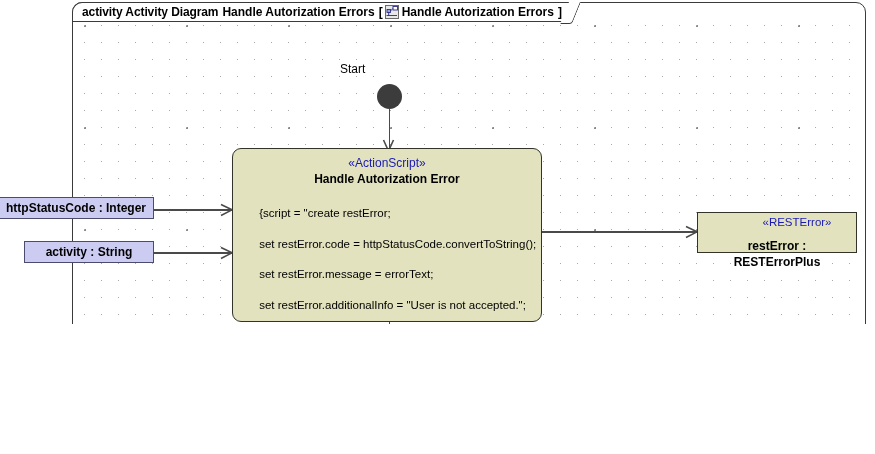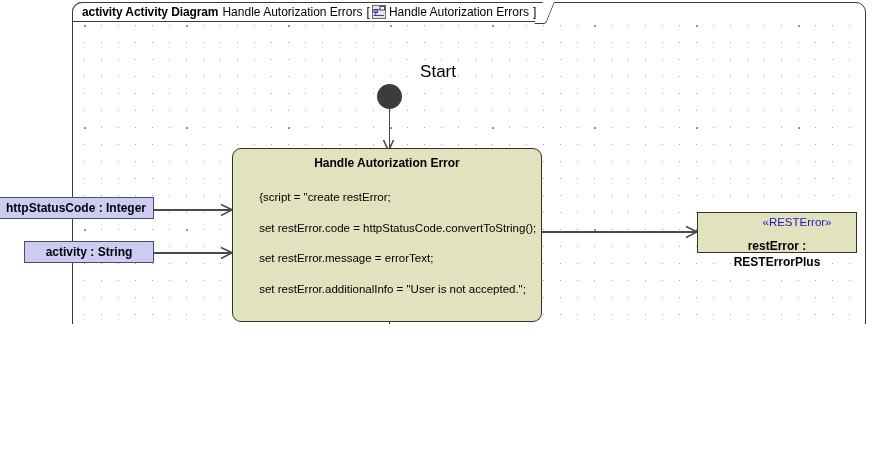--- a/index.html
+++ b/index.html
@@ -81,21 +81,21 @@
     box-sizing: border-box;
     border-bottom-right-radius: 3px;
     transform: skewX(-22deg);
     transform-origin: top left;
   }
   .kw {
     font-weight: bold;
     letter-spacing: -0.1px;
   }
   .frame-title .sep { width: 4px; display: inline-block; }
-  .frame-title .sub { font-weight: normal; }
+  .frame-title .sub { font-weight: bold; }
 
   .diag-icon {
     display: inline-block;
     width: 14px;
     height: 14px;
     margin: 0 3px 0 2px;
     vertical-align: middle;
     position: relative;
     top: 0px;
   }
@@ -105,25 +105,25 @@
     position: absolute;
     left: 377px;
     top: 84px;
     width: 25px;
     height: 25px;
     border-radius: 50%;
     background: #3c3c3c;
   }
   .label-start {
     position: absolute;
-    left: 356px;
+    left: 340px;
     top: 62px;
     width: 100px;
-    text-align: right;
-    font-size: 17px;
+    text-align: left;
+    font-size: 12px;
     color: #000000;
   }
 
   .node-end-outer {
     position: absolute;
     left: 379px;
     top: 375px;
     width: 21px;
     height: 21px;
     border-radius: 50%;
@@ -293,20 +293,21 @@
 
   <div class="edge edge-h edge-rest"></div>
   <svg class="arrow" style="left:684px; top:224px;" width="15" height="16">
     <path d="M13 7.8 L2 2.5 M13 7.8 L2 13.5" stroke="#4a4a4a" stroke-width="1.5" fill="none"></path>
   </svg>
 
   <div class="label-start">Start</div>
   <div class="node-start"></div>
 
   <div class="action-node">
+    <div class="stereo">«ActionScript»</div>
     <div class="node-title">Handle Autorization Error</div>
     <div class="script">
       <span>{script = "create restError;</span><br>
       <span>set restError.code = httpStatusCode.convertToString();</span><br>
       <span>set restError.message = errorText;</span><br>
       <span>set restError.additionalInfo = "User is not accepted.";</span>
       
       <br>
       <br>
       

